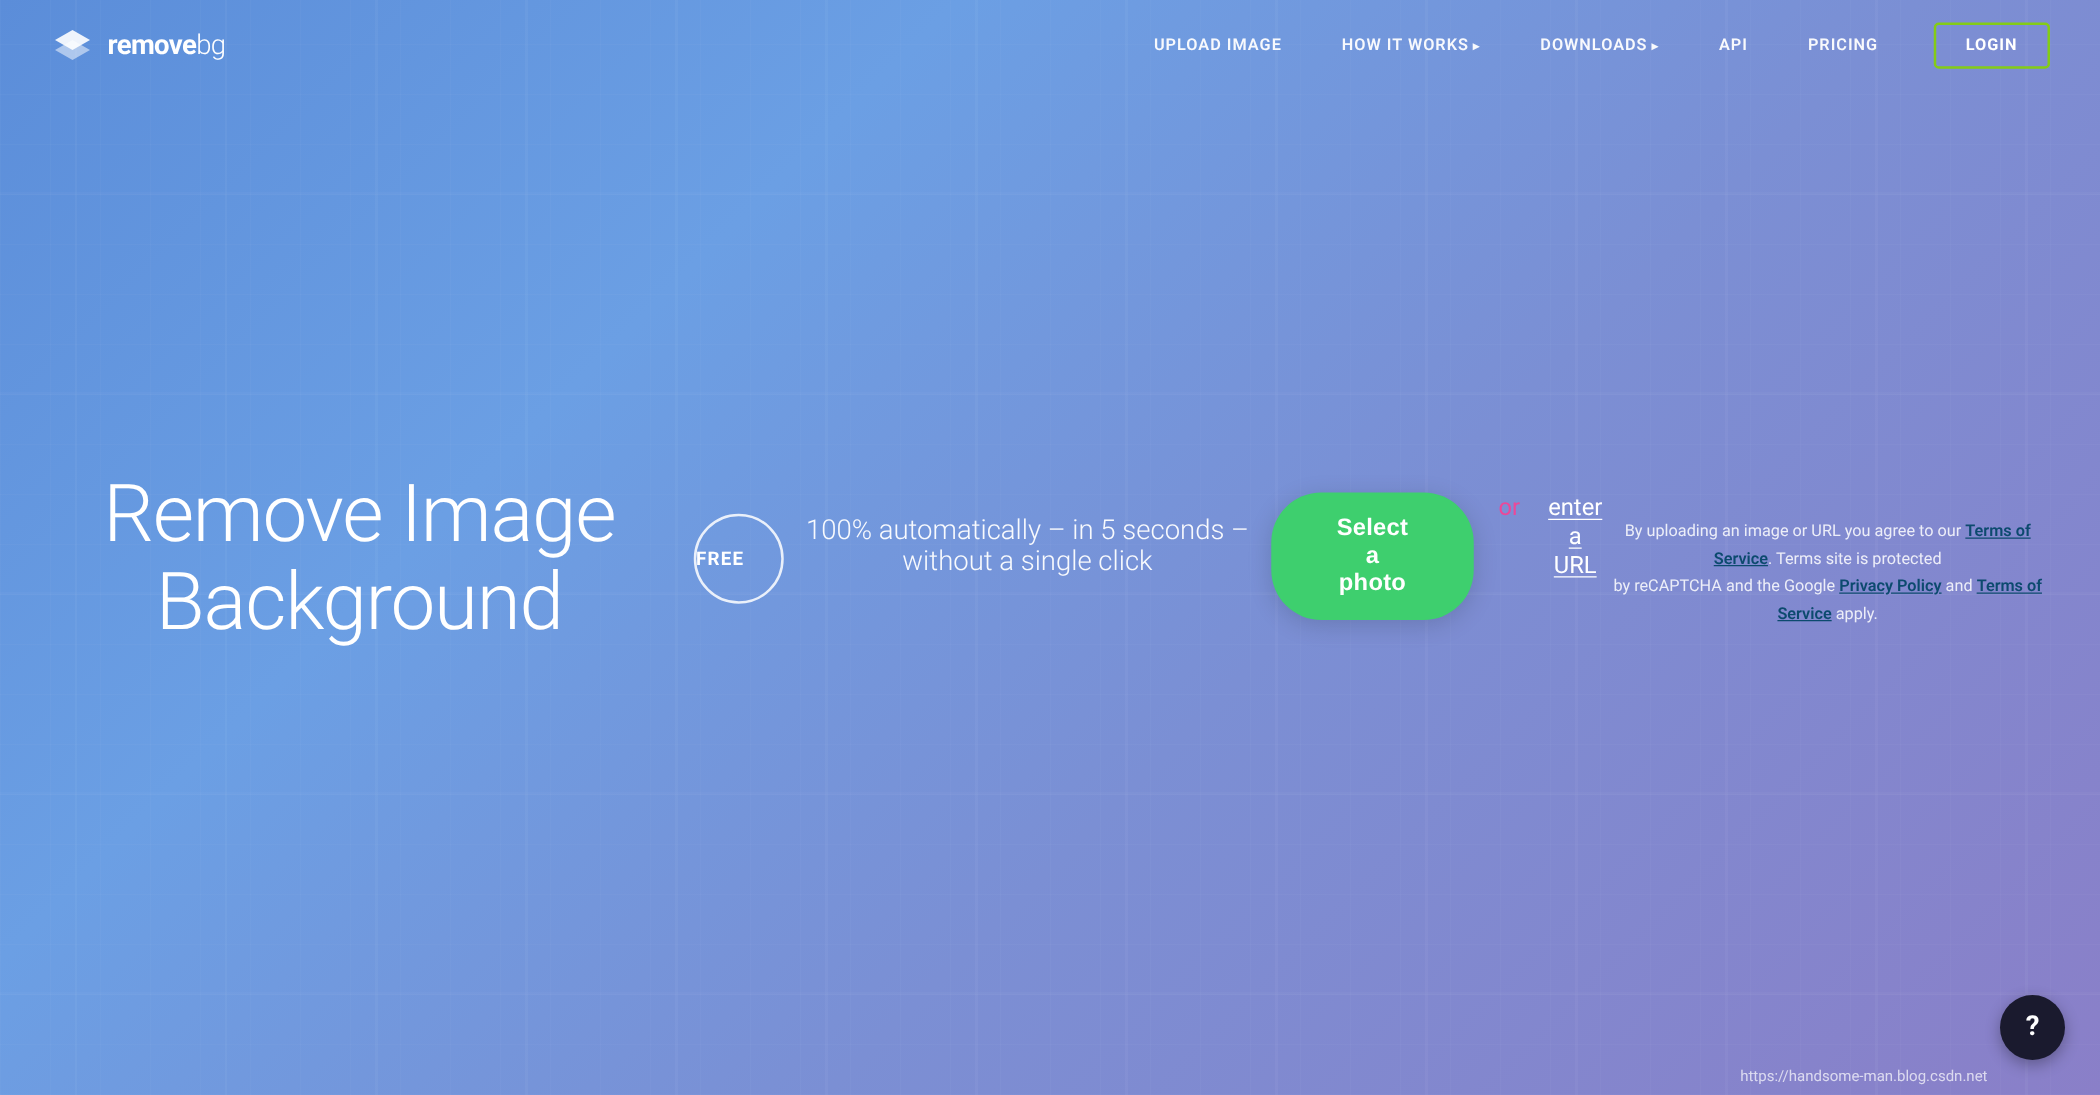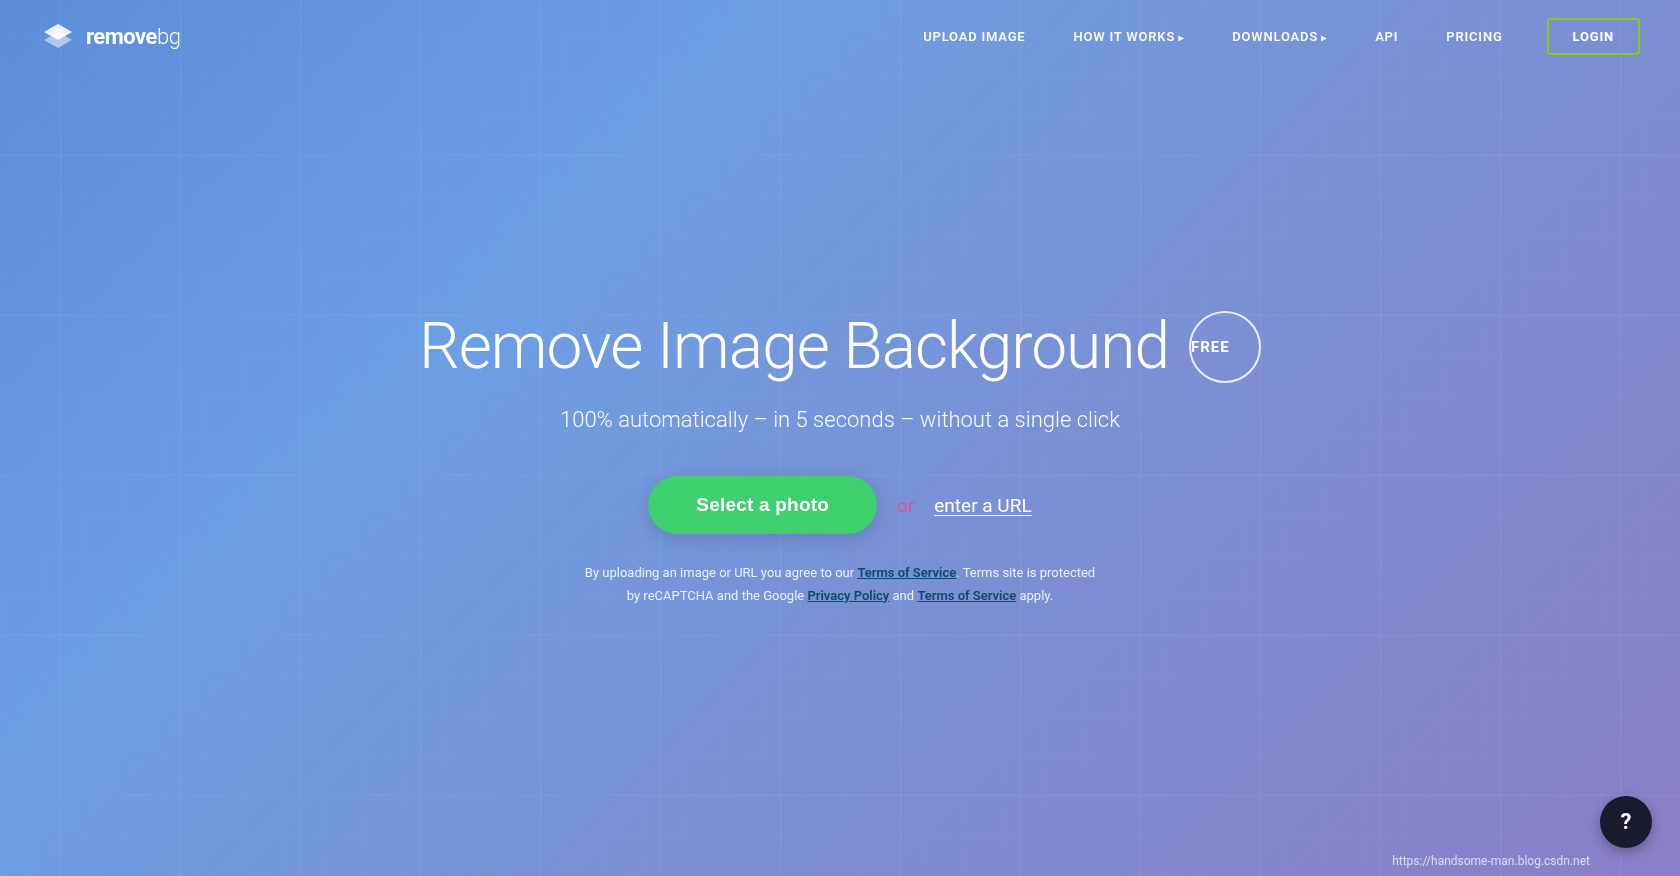--- a/index.html
+++ b/index.html
@@ -128,21 +128,20 @@
       border: 2px solid #84cc16;
       border-radius: 4px;
       cursor: pointer;
       margin-left: 10px;
     }
 
     
     .hero {
       flex: 1;
       display: flex;
-      flex-direction: column;
       align-items: center;
       justify-content: center;
       text-align: center;
       padding: 0 40px;
       margin-top: -30px;
     }
 
     .hero-title-wrap {
       display: flex;
       align-items: center;
@@ -178,21 +177,21 @@
     .hero-subtitle {
       font-size: 22px;
       font-weight: 300;
       color: rgba(255,255,255,0.95);
       margin-bottom: 44px;
       letter-spacing: 0;
     }
 
     .action-row {
       display: flex;
-      align-items: center;
+      align-items: flex-start;
       gap: 20px;
       margin-bottom: 28px;
     }
 
     .select-photo-btn {
       background: #3ecf6e;
       color: #fff;
       border: none;
       border-radius: 40px;
       padding: 18px 48px;

